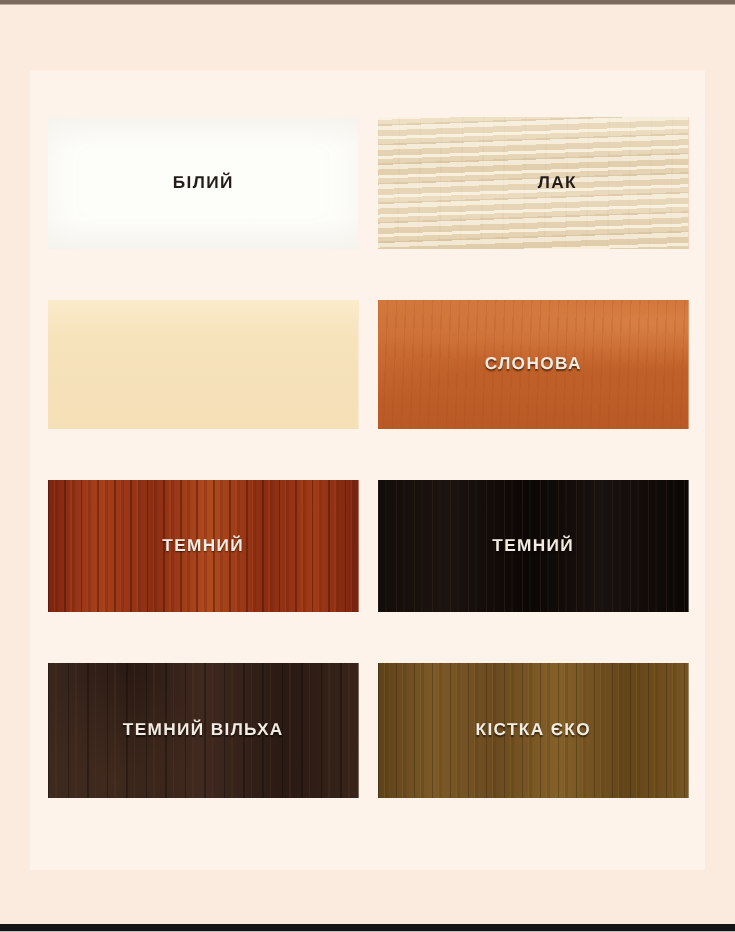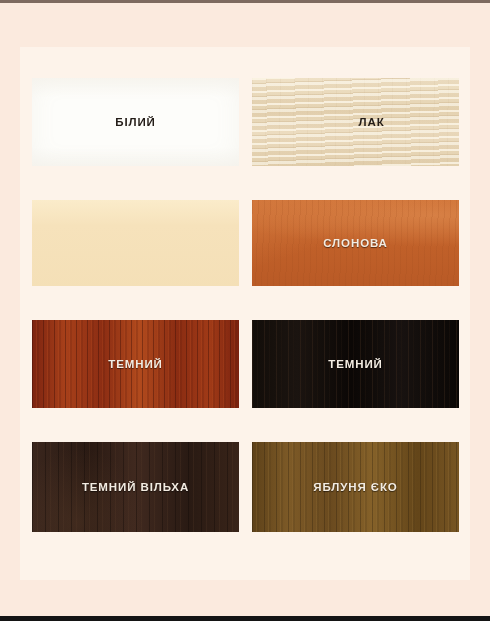--- a/index.html
+++ b/index.html
@@ -252,20 +252,20 @@
       <div class="swatch-label label-light">ТЕМНИЙ</div>
     </div>
 
     <div class="swatch fin-temnyi">
       <div class="grain"></div>
       <div class="swatch-label label-light">ТЕМНИЙ ВІЛЬХА</div>
     </div>
 
     <div class="swatch fin-eko">
       <div class="grain"></div>
-      <div class="swatch-label label-light">ЯБЛУНЯ ЄКО</div>
+      <div class="swatch-label label-light">КІСТКА ЄКО</div>
     </div>
 
   </div>
 
   <div class="edge-strip-bottom"></div>
 
 </div>
 
 </body></html>

